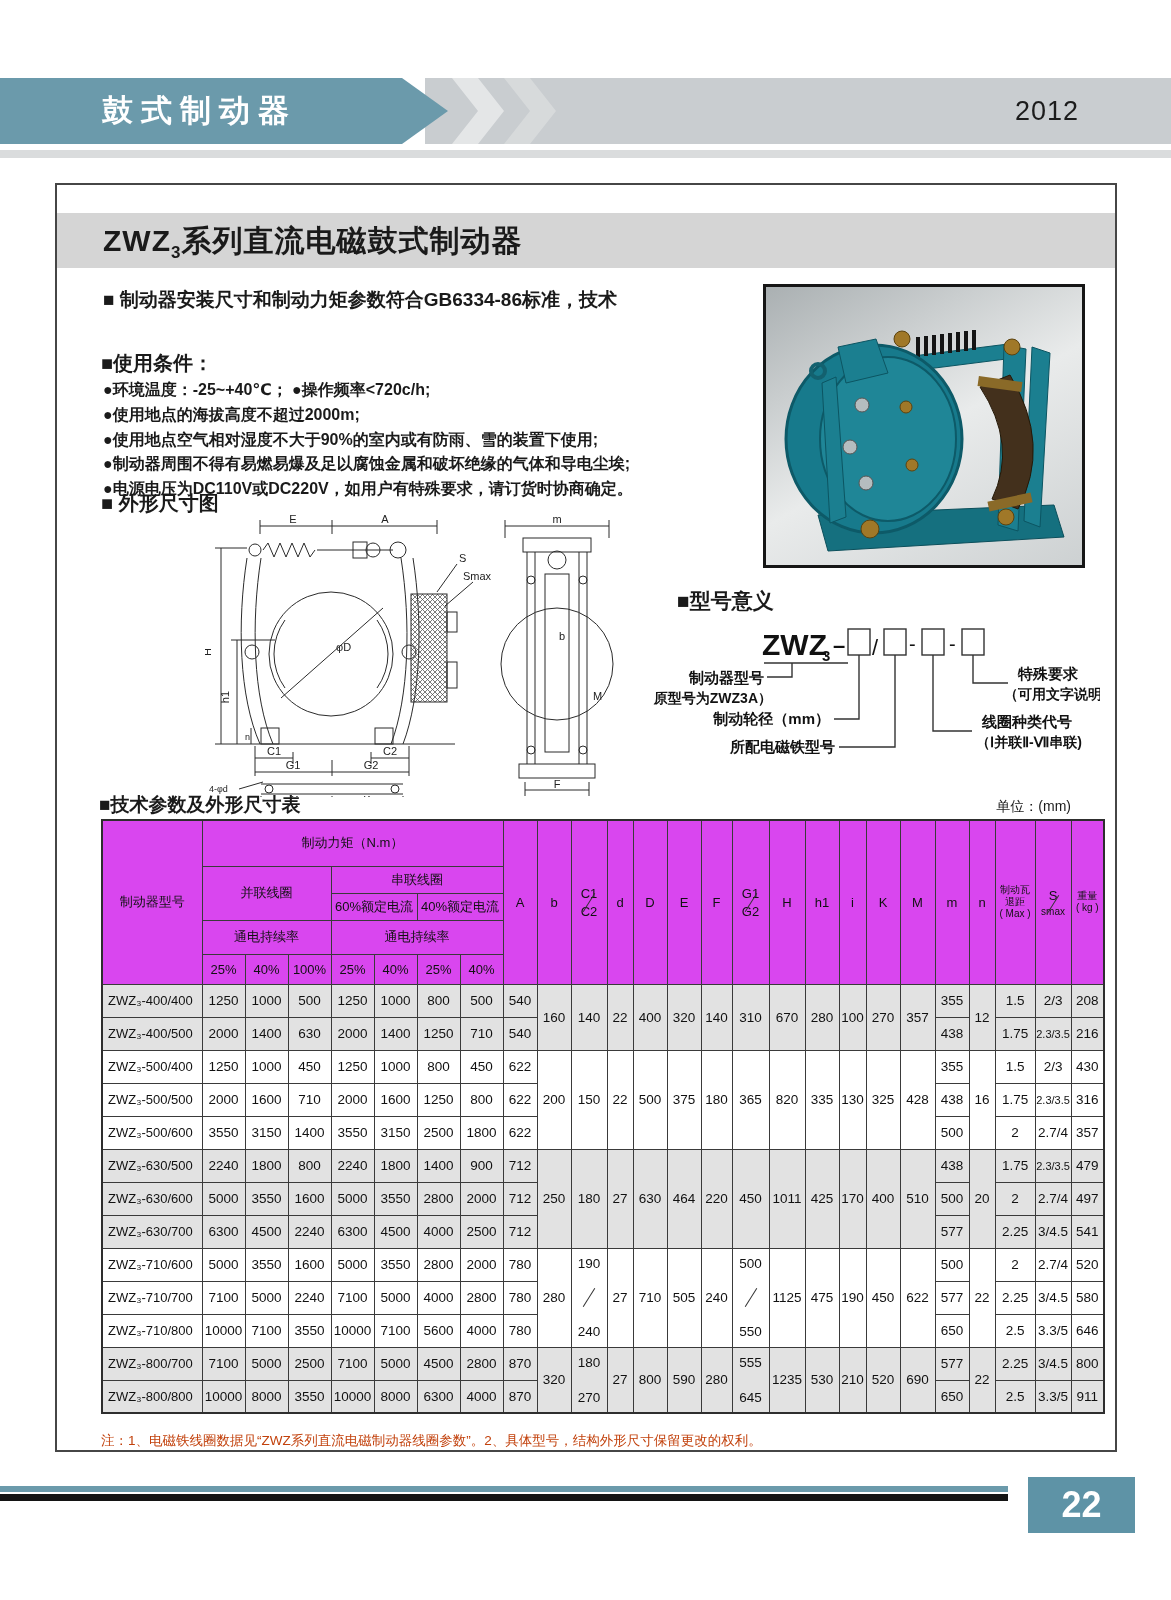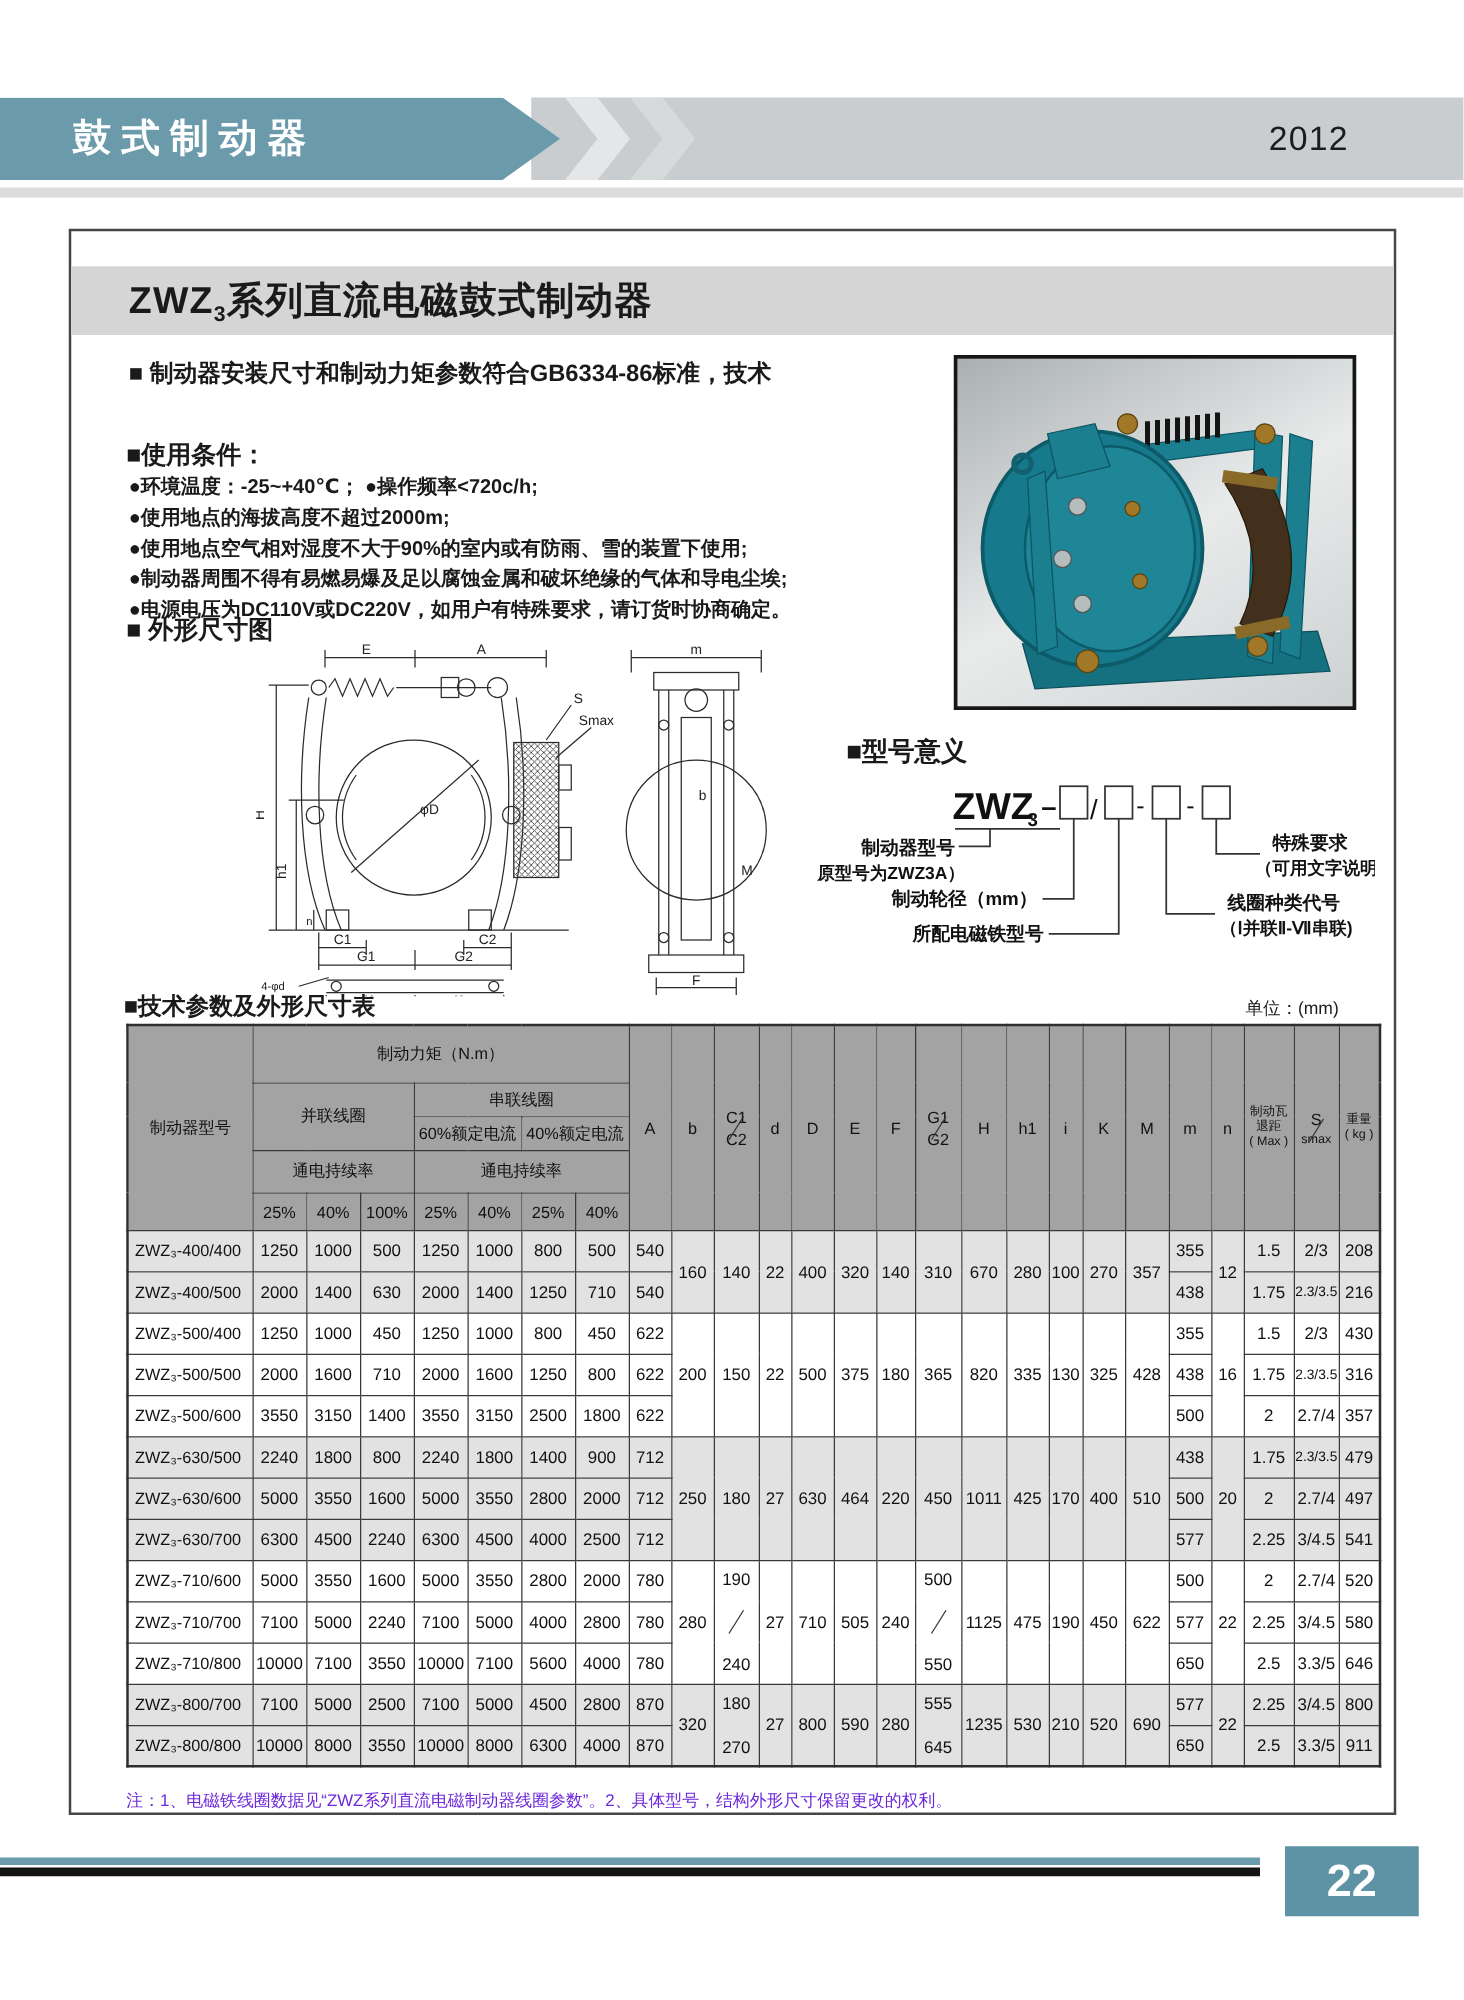--- a/index.html
+++ b/index.html
@@ -7,21 +7,21 @@
         font-family:"Liberation Sans","DejaVu Sans",sans-serif;color:#1a1a1a;}
 
   
   .banner-gray{position:absolute;left:425px;top:78px;right:0;height:66px;background:#c9cdd0;}
   .chev{position:absolute;top:78px;width:52px;height:66px;background:#e4e6e7;
         clip-path:polygon(0 0,26px 0,52px 33px,26px 66px,0 66px,26px 33px);}
   .chev.c1{left:452px;}
   .chev.c2{left:504px;background:#d7dadb;}
   .banner-teal{position:absolute;left:0;top:78px;width:448px;height:66px;background:#6b9aab;
         clip-path:polygon(0 0,402px 0,448px 33px,402px 66px,0 66px);}
-  .banner-title{color:#fff;font-size:31px;font-weight:bold;letter-spacing:8px;line-height:66px;padding-left:58px;}
+  .banner-title{color:#fff;font-size:31px;font-weight:bold;letter-spacing:8px;line-height:66px;padding-left:102px;}
   .year{position:absolute;right:92px;top:78px;height:66px;line-height:66px;font-size:27px;color:#1c1c1c;letter-spacing:1px;}
   .sub-strip{position:absolute;left:0;top:150px;width:100%;height:8px;background:#dadcdd;}
 
   
   .content{position:absolute;left:55px;top:183px;width:1058px;height:1265px;border:2px solid #464646;background:#fff;}
   .title-band{position:absolute;left:0;top:28px;right:0;height:55px;background:#d5d5d5;}
   .main-title{padding-left:46px;font-size:30px;font-weight:bold;line-height:55px;letter-spacing:1px;}
   .main-title sub{font-size:17px;}
 
   .standards{position:absolute;left:46px;top:99px;width:660px;font-size:19px;font-weight:bold;line-height:31px;}
@@ -43,37 +43,37 @@
   .modeldwg{position:absolute;left:595px;top:430px;}
   .modeldwg text{fill:#111;font-family:"Liberation Sans",sans-serif;}
 
   
   .table-title{position:absolute;left:42px;top:607px;font-size:19px;font-weight:bold;}
   .unit{position:absolute;right:44px;top:613px;font-size:14px;}
   .twrap{position:absolute;left:44px;top:634px;width:968px;}
   table{border-collapse:collapse;table-layout:fixed;width:968px;border:2px solid #2e2e2e;}
   th,td{border:1px solid #3a3a3a;text-align:center;padding:0;font-weight:normal;
         font-size:13.5px;color:#111;overflow:hidden;}
-  thead th{background:#a3a3a3;font-size:13px;}
+  thead th{background:#d946ef;font-size:13px;}
   thead tr.hr1{height:46px;}thead tr.hr2{height:27px;}thead tr.hr3{height:27px;}
   thead tr.hr4{height:34px;}thead tr.hr5{height:30px;}
   tbody tr{height:33px;background:#fff;}
   tbody tr.shade{background:#e2e2e2;}
   td.model{text-align:left;padding-left:5px;font-size:13px;white-space:nowrap;}
   td.small{font-size:11px;}
   .vlines{line-height:12px;font-size:10px;}
   .diagc{vertical-align:middle;}
   .diagc .dwrapper{display:flex;flex-direction:column;align-items:center;justify-content:center;gap:1px;}
   .slash{width:22px;height:1px;background:#333;transform:rotate(-58deg);}
   .stkwrap{display:flex;flex-direction:column;align-items:center;justify-content:space-between;}
   .stkwrap .st-top{padding-top:5px;}
   .stkwrap .st-bot{padding-bottom:5px;}
   .s-big{font-size:13px;} .s-small{font-size:10px;}
 
-  .note{position:absolute;left:44px;top:1247px;font-size:13.5px;color:#6d28d9;}
+  .note{position:absolute;left:44px;top:1247px;font-size:13.5px;color:#c2410c;}
 
   
   .fline-teal{position:absolute;left:0;top:1486px;width:1008px;height:6px;background:#6b9aab;}
   .fline-black{position:absolute;left:0;top:1494px;width:1008px;height:7px;background:#141414;}
   .pagebox{position:absolute;left:1028px;top:1477px;width:107px;height:56px;background:#5e93a6;
            color:#fff;font-size:36px;font-weight:bold;text-align:center;line-height:56px;}
 </style>
 </head>
 <body>
 

